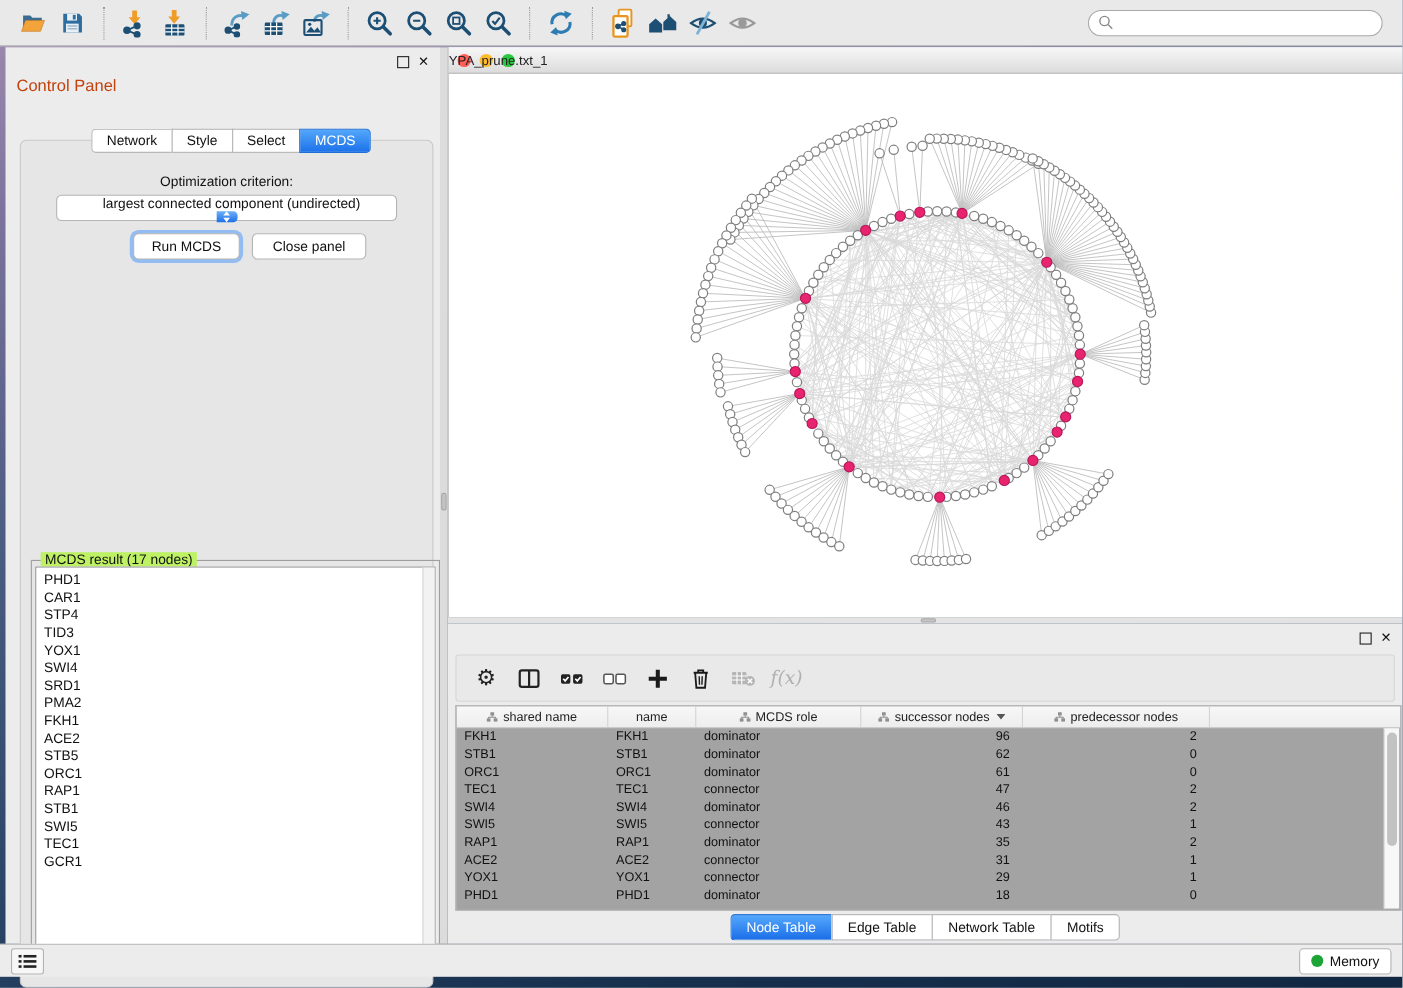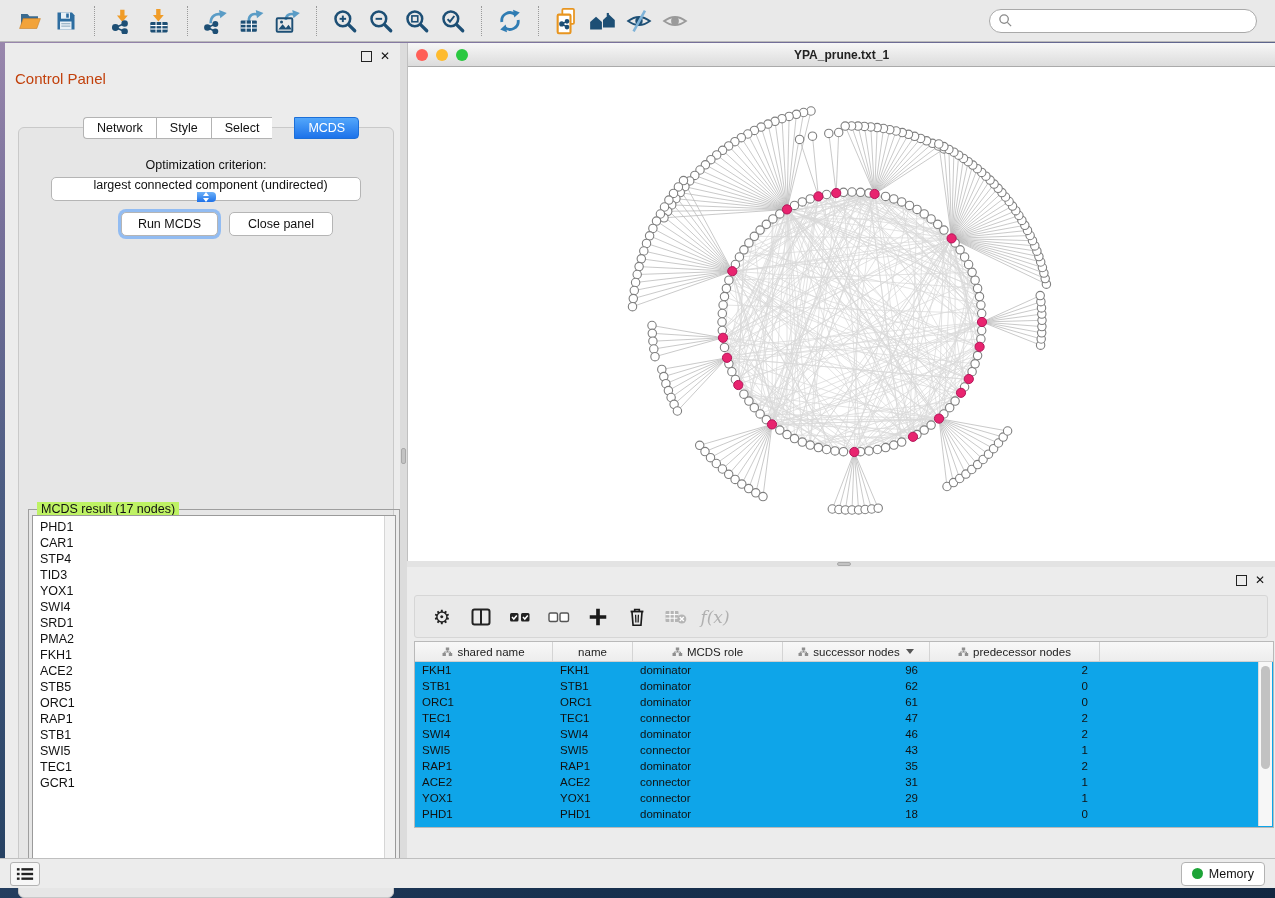--- a/index.html
+++ b/index.html
@@ -25,21 +25,21 @@
   #control-panel{left:5px;top:43px;width:395px;height:815px;background:#ececec;box-sizing:border-box;}
   .panel-header{height:26px;display:flex;align-items:center;padding:0 10px;}
   .panel-title{font-size:15px;color:#c2410c;margin-top:44px;}
   .win-btns{margin-left:auto;display:flex;align-items:center;gap:8px;}
   .float-btn{width:9px;height:9px;border:1.5px solid #222;display:inline-block;}
   .close-btn{font-size:12px;font-weight:700;color:#111;line-height:1;}
   #cp-tabs{left:78px;top:74px;display:flex;z-index:3;}
   .cp-tab{height:20px;padding:0 13px;display:flex;align-items:center;font-size:12.5px;background:#fff;
     border:1px solid #b3b3b3;border-right:none;color:#111;}
   .cp-tab:first-child{border-radius:4px 0 0 4px;}
-  .cp-tab:last-child{border-right:1px solid #b3b3b3;border-radius:0 4px 4px 0;margin-left:22px;}
+  .cp-tab:last-child{border-right:1px solid #b3b3b3;border-radius:0 4px 4px 0;}
   .cp-tab.sel{background:linear-gradient(#53a7fb,#1c72ea);color:#fff;border-color:#1c6fd8;}
   #cp-inner{left:13px;top:84px;width:374px;height:769px;background:#e6e6e6;border:1px solid #c9c9c9;border-radius:6px;}
   #opt-label{left:0;top:30px;width:100%;text-align:center;font-size:12.5px;color:#111;}
   #criterion-select{left:32px;top:49px;width:310px;height:24px;background:#fff;border:1px solid #b5b5b5;border-radius:5px;
     display:flex;align-items:center;font-size:12.5px;box-sizing:border-box;flex-direction:column;}
   #criterion-select .val{flex:1;padding-left:9px;color:#111;white-space:nowrap;}
   #criterion-select .stepper{width:19px;height:22px;border-radius:0 4px 4px 0;background:linear-gradient(#6db1f9,#1e71e8);
     display:flex;flex-direction:column;align-items:center;justify-content:center;gap:2px;}
   .tri-up{width:0;height:0;border-left:3.5px solid transparent;border-right:3.5px solid transparent;border-bottom:4.5px solid #fff;}
   .tri-dn{width:0;height:0;border-left:3.5px solid transparent;border-right:3.5px solid transparent;border-top:4.5px solid #fff;}
@@ -56,28 +56,28 @@
   
   #v-split{left:400px;top:43px;width:7px;height:815px;background:#dcdcdc;}
   #v-grip{left:1px;top:405px;width:5px;height:16px;background:#c3c3c3;border:1px solid #a9a9a9;border-radius:2px;box-sizing:border-box;}
   #h-split{left:407px;top:561px;width:868px;height:6px;background:#e3e3e3;}
   #h-grip{left:430px;top:1px;width:14px;height:4px;background:#c3c3c3;border:1px solid #a9a9a9;border-radius:2px;box-sizing:border-box;}
   
   #network-panel{left:407px;top:43px;width:868px;height:518px;background:#fff;border-left:1px solid #c0c0c0;box-sizing:border-box;}
   #net-titlebar{height:23px;background:linear-gradient(#f7f7f7,#dcdcdc);border-bottom:1px solid #aaa;
     display:flex;align-items:center;padding:0 8px;position:relative;}
   .tl{width:12px;height:12px;border-radius:50%;margin-right:8px;}
-  #net-title{position:absolute;left:0;right:0;text-align:center;font-size:12px;font-weight:700;color:#222;}
+  #net-title{position:absolute;left:0;right:0;font-size:12px;font-weight:400;color:#222;}
   #net-canvas{width:866px;height:494px;}
   
   #table-panel{left:407px;top:567px;width:868px;height:291px;background:#ececec;box-sizing:border-box;}
   #tp-toolbar{left:7px;top:28px;width:854px;height:43px;background:#e9e9e9;border:1px solid #d6d6d6;border-radius:3px;
     display:flex;align-items:center;gap:9px;padding-left:12px;box-sizing:border-box;}
   .tpbtn{width:30px;height:30px;display:flex;align-items:center;justify-content:center;}
-  #ttable{left:7px;top:74px;width:860px;height:187px;background:#0ea5e9;border:1px solid #b9b9b9;box-sizing:border-box;overflow:hidden;}
+  #ttable{left:7px;top:74px;width:860px;height:187px;background:#a3a3a3;border:1px solid #b9b9b9;box-sizing:border-box;overflow:hidden;}
   .thead{display:flex;height:19px;background:linear-gradient(#f8f8f8,#ededed);border-bottom:1px solid #cfcfcf;}
   .thcell{display:flex;align-items:center;justify-content:center;gap:4px;font-size:11.5px;color:#222;
     border-right:1px solid #d4d4d4;box-sizing:border-box;}
   .trow{display:flex;height:16px;align-items:center;}
   .tcell{font-size:11.5px;color:#111;box-sizing:border-box;padding-left:7px;white-space:nowrap;}
   .tcell.num{text-align:right;padding-right:12px;padding-left:0;}
   .c0{width:138px;} .c1{width:80px;} .c2{width:150px;} .c3{width:147px;} .c4{width:170px;} .cf{flex:1;border-right:none;}
   .sortv{width:0;height:0;border-left:4px solid transparent;border-right:4px solid transparent;border-top:5px solid #555;margin-left:2px;}
   #ttable-sb{position:absolute;right:1px;top:20px;bottom:1px;width:13px;background:#f7f7f7;border-left:1px solid #ddd;}
   #ttable-thumb{position:absolute;left:2px;top:4px;width:9px;height:103px;background:#c2c2c2;border-radius:5px;}
@@ -1269,20 +1269,26 @@
           <div class="tcell c2">dominator</div>
           <div class="tcell c3 num">18</div>
           <div class="tcell c4 num">0</div>
           <div class="tcell cf"></div>
         </div>
       </div>
     <div id="ttable-sb">
         <div id="ttable-thumb"></div>
       </div>
   </div>
+  <div id="tp-tabs" class="abs">
+    <div class="tp-tab sel">Node Table</div>
+    <div class="tp-tab">Edge Table</div>
+    <div class="tp-tab">Network Table</div>
+    <div class="tp-tab">Motifs</div>
+  </div>
 </div>
 
 <div id="status-bar" class="abs">
   <div id="list-btn">
     <svg width="18" height="16" viewBox="0 0 20 16">
         <g fill="#222">
           <rect x="1" y="1.5" width="3" height="2.6"></rect>
           <rect x="6" y="1.5" width="13" height="2.6"></rect>
           <rect x="1" y="6.7" width="3" height="2.6"></rect>
           <rect x="6" y="6.7" width="13" height="2.6"></rect>

